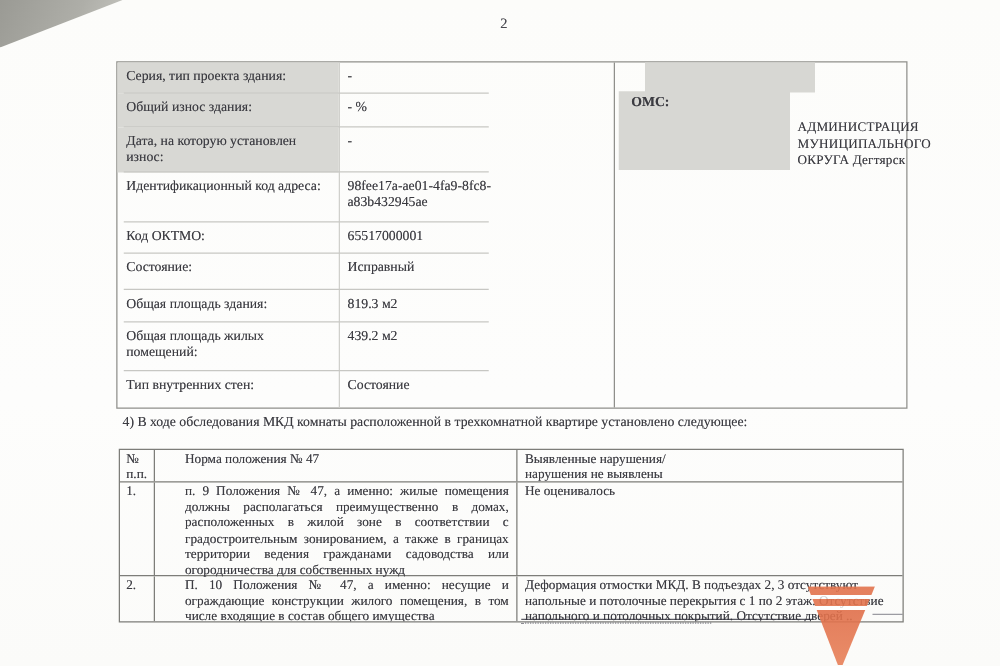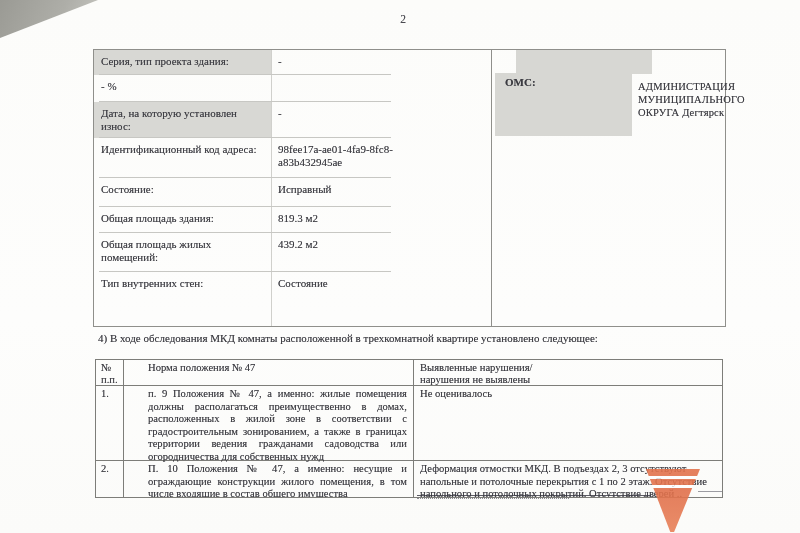--- a/index.html
+++ b/index.html
@@ -49,21 +49,21 @@
   .info-right{
     position:absolute;left:355px;top:0;right:0;bottom:0;
     border-left:1px solid #8f8f8b;
     margin-left:42px;
   }
   .redact{position:absolute;background:#d7d7d3;}
   .redact-a{left:24px;top:0;width:136px;height:24px;}
   .redact-b{left:3px;top:23px;width:137px;height:63px;}
   .oms-label{position:absolute;left:13px;top:26px;font-size:11px;font-weight:bold;}
   .oms-value{
-    position:absolute;left:146px;top:30px;width:128px;
+    position:absolute;left:146px;top:46px;width:128px;
     font-size:10.5px;line-height:13px;white-space:pre-line;letter-spacing:.2px;
   }
   
   .intro{
     position:absolute;left:98px;top:332px;width:622px;
     font-size:11px;line-height:13px;
   }
   
   .findings{
     position:absolute;left:95px;top:359px;width:628px;
@@ -113,29 +113,34 @@
 
   <div class="info-table">
     <div class="info-left">
       <div class="vdiv"></div>
 
       <div class="irow shaded" style="height:25px">
         <div class="lbl">Серия, тип проекта здания:</div>
         <div class="val">-</div>
       </div>
       <div class="irow shaded" style="height:27px">
+        <div class="lbl">Общий износ здания:</div>
         <div class="val">- %</div>
       </div>
       <div class="irow shaded" style="height:36px">
         <div class="lbl">Дата, на которую установлен износ:</div>
         <div class="val">-</div>
       </div>
       <div class="irow" style="height:40px">
         <div class="lbl">Идентификационный код адреса:</div>
         <div class="val">98fee17a-ae01-4fa9-8fc8-a83b432945ae</div>
+      </div>
+      <div class="irow" style="height:25px">
+        <div class="lbl">Код ОКТМО:</div>
+        <div class="val">65517000001</div>
       </div>
       <div class="irow" style="height:29px">
         <div class="lbl">Состояние:</div>
         <div class="val">Исправный</div>
       </div>
       <div class="irow" style="height:26px">
         <div class="lbl">Общая площадь здания:</div>
         <div class="val">819.3 м2</div>
       </div>
       <div class="irow" style="height:39px">

